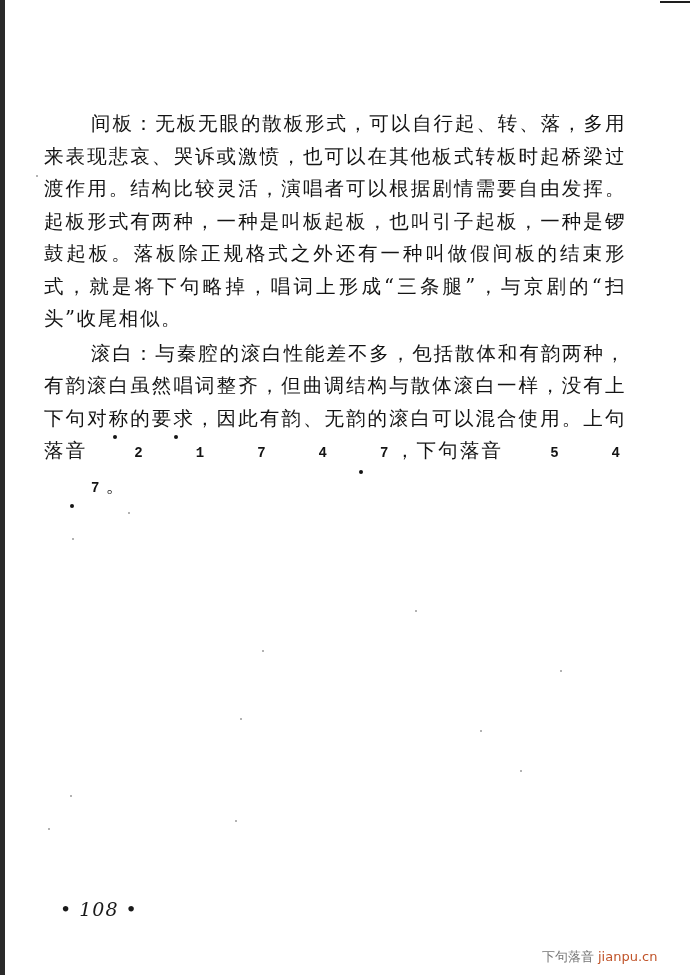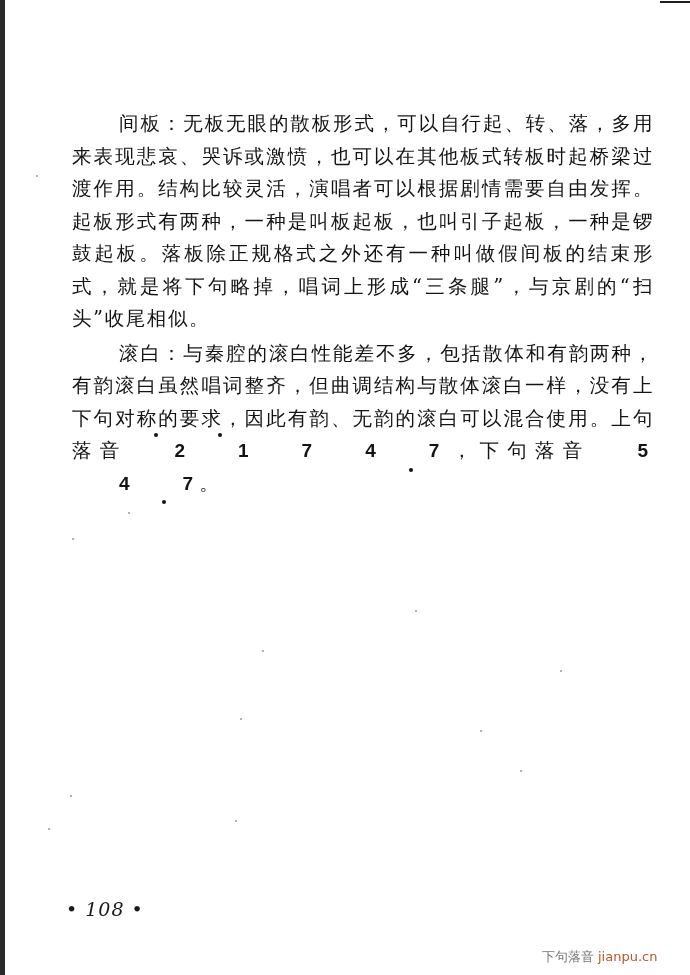--- a/index.html
+++ b/index.html
@@ -22,42 +22,42 @@
       background: #2a2a2a;
     }
     .top-edge {
       position: absolute;
       right: 0; top: 1px;
       width: 30px; height: 2px;
       background: #1e1e1e;
     }
     .page-body {
       position: absolute;
-      left: 72px;
+      left: 44px;
       top: 108px;
       width: 582px;
     }
     .para {
       margin: 0;
       font-size: 19.5px;
       line-height: 32.5px;
       text-align: justify;
       text-align-last: left;
       letter-spacing: 1.6px;
       text-indent: 47px;
       font-weight: 500;
     }
     .para + .para {
       margin-top: 2px;
     }
     .notation {
-      font-family: Liberation Sans, sans-serif;
+      font-family: Liberation Mono, monospace;
       font-weight: bold;
       letter-spacing: 6px;
-      font-size: 19px;
+      font-size: 14px;
     }
     .note {
       position: relative;
       display: inline-block;
     }
     .note.high::before {
       content: "";
       position: absolute;
       top: -2px;
       left: 50%;
@@ -71,21 +71,21 @@
       position: absolute;
       bottom: -4px;
       left: 50%;
       width: 4px; height: 4px;
       margin-left: -5px;
       border-radius: 50%;
       background: #141414;
     }
     .page-number {
       position: absolute;
-      left: 66px;
+      left: 60px;
       top: 898px;
       font-family: "DejaVu Serif", "Liberation Serif", serif;
       font-style: italic;
       font-size: 19px;
       color: #1a1a1a;
       letter-spacing: 1px;
     }
     .watermark {
       position: absolute;
       left: 542px;

